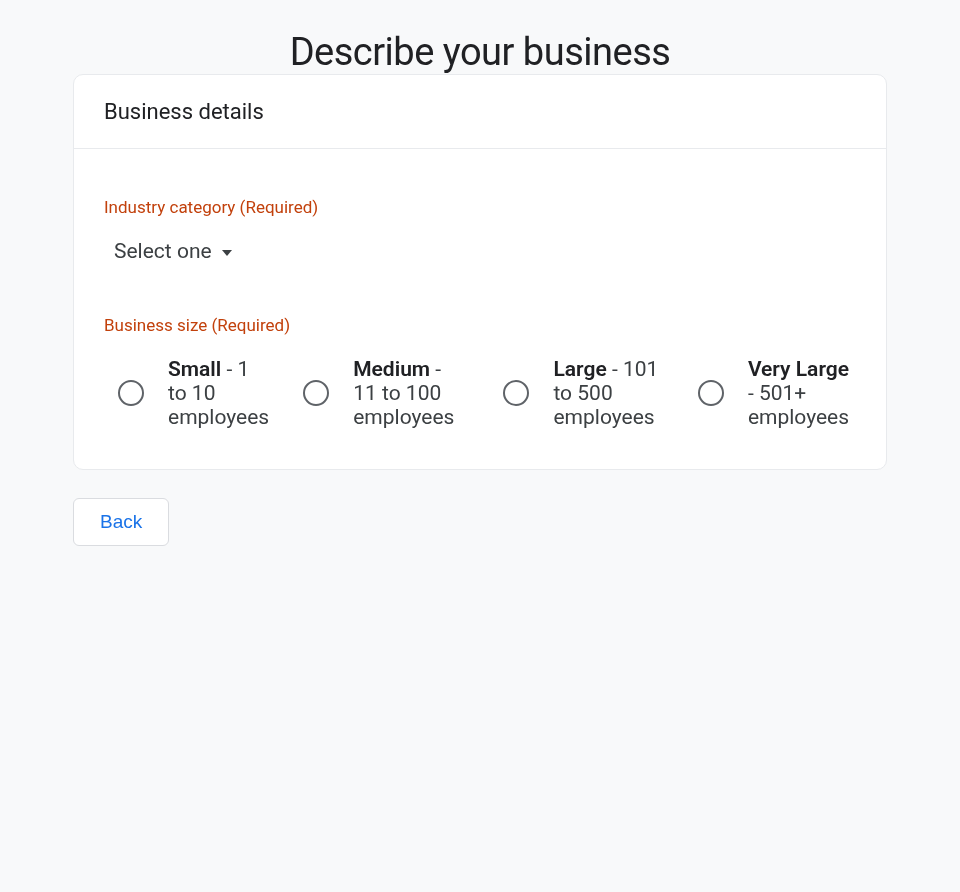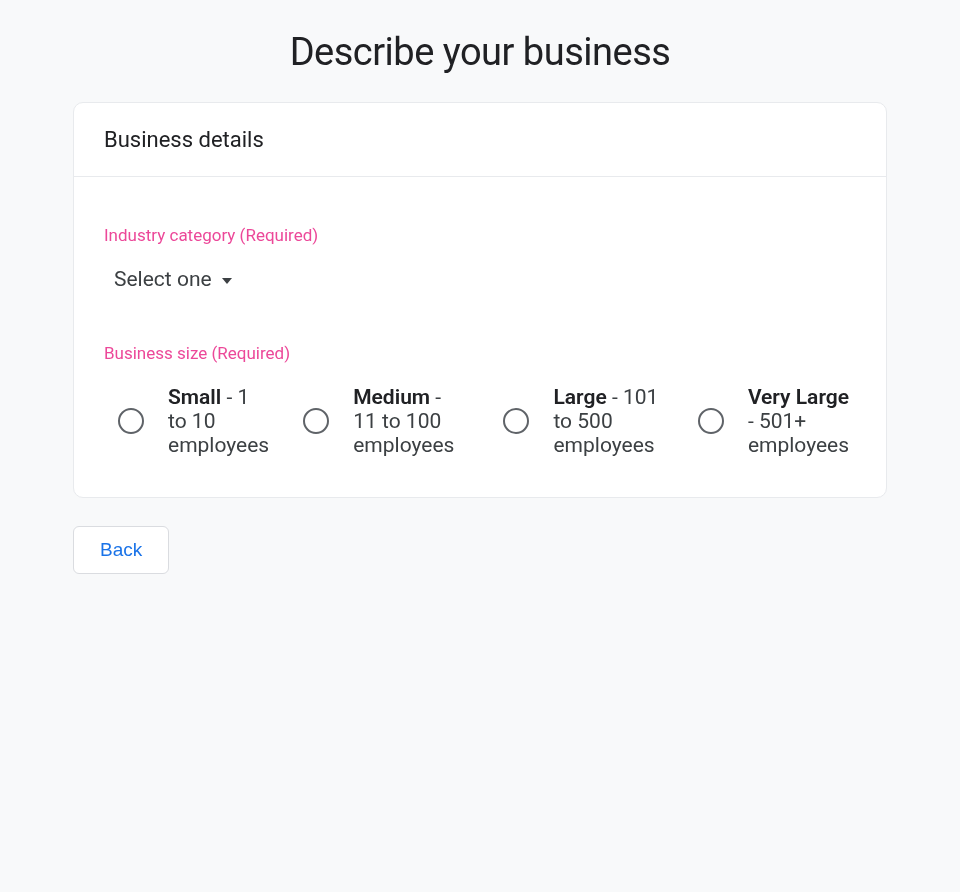--- a/index.html
+++ b/index.html
@@ -18,21 +18,20 @@
     .container {
       max-width: 910px;
       margin: 0 auto;
       padding: 0 48px;
     }
     .page-title {
       font-size: 38px;
       font-weight: 400;
       text-align: center;
       color: #202124;
-      margin-bottom: 28px;
       letter-spacing: -0.5px;
     }
     .page-subtitle {
       font-size: 21px;
       font-weight: 400;
       text-align: center;
       color: #5f6368;
       line-height: 1.55;
       margin-bottom: 52px;
       max-width: 750px;
@@ -53,21 +52,21 @@
       font-size: 22px;
       font-weight: 400;
       color: #202124;
     }
     .card-body {
       padding: 48px 30px 40px;
     }
     .field-label {
       font-size: 17px;
       font-weight: 400;
-      color: #ec4899;
+      color: #c2410c;
       margin-bottom: 18px;
     }
     .dropdown {
       display: inline-flex;
       align-items: center;
       gap: 10px;
       font-size: 21px;
       color: #3c4043;
       cursor: pointer;
       padding: 4px 0;

